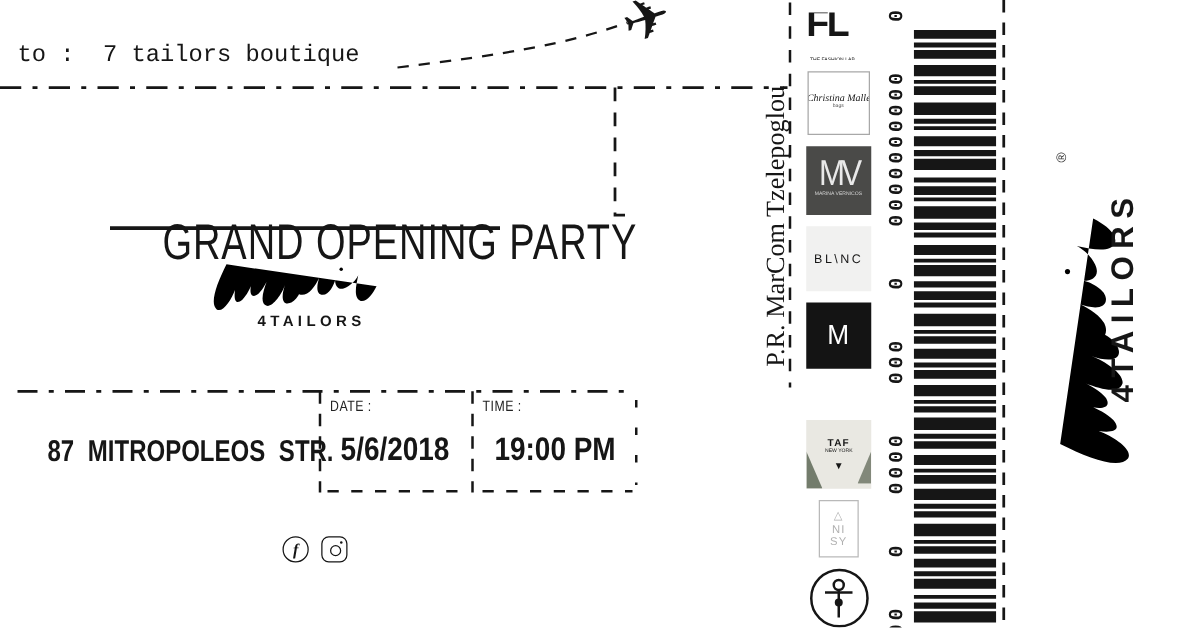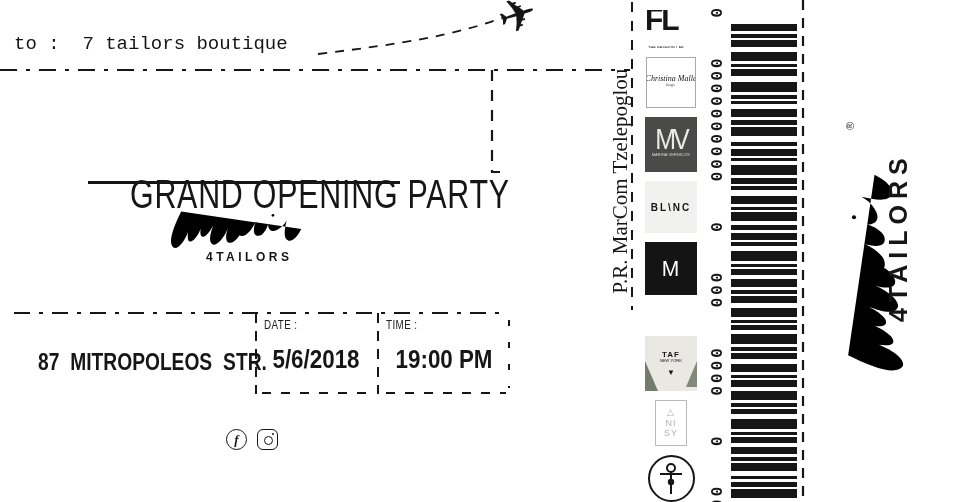--- a/index.html
+++ b/index.html
@@ -65,21 +65,21 @@
   .sp-fl{width:52px;height:38px;background:var(--paper);flex-direction:column;align-items:flex-start;}
   .sp-fl .sp-main{font-size:30px;font-weight:700;letter-spacing:-2px;transform:scaleY(1.05);line-height:1;}
   .sp-fl .sp-sub{width:14px;text-align:left;margin-top:12px;}
   .sp-mv{width:52px;height:55px;background:var(--mv-bg);color:#f2f2f2;}
   .sp-mv .sp-main{font-size:25px;font-weight:400;letter-spacing:-3px;transform:scaleY(1.15);line-height:1;opacity:.95;}
   .sp-mv .sp-sub{color:#d5d5d5;margin-top:1px;}
   .sp-cm{width:50px;height:51px;background:var(--paper);border:1px solid #a8a8a8;}
   .sp-cm .sp-main{font:italic 8px "Liberation Serif",serif;white-space:nowrap;}
   .sp-cm .sp-sub{color:#555;}
   .sp-blanc{width:52px;height:52px;background:var(--blanc-bg);}
-  .sp-blanc .sp-main{font-size:10px;font-weight:700;letter-spacing:2px;}
+  .sp-blanc .sp-main{font-size:10px;font-weight:400;letter-spacing:2px;}
   .sp-m{width:52px;height:53px;background:var(--m-bg);color:#fff;}
   .sp-m .sp-main{font-size:21px;font-weight:400;letter-spacing:1px;transform:scaleY(1.05);}
   .sp-taf{width:52px;height:55px;background:var(--taf-bg);margin-top:32px;}
   .sp-taf::before{content:"";position:absolute;left:0;bottom:0;width:13px;height:30px;
     background:var(--taf-leaf);clip-path:polygon(0 0,0 100%,100% 100%);opacity:.8;}
   .sp-taf::after{content:"";position:absolute;right:0;bottom:4px;width:11px;height:26px;
     background:var(--taf-leaf);clip-path:polygon(100% 0,100% 100%,0 100%);opacity:.7;}
   .sp-taf .sp-main{font-size:8px;font-weight:700;letter-spacing:1px;}
   .sp-taf .sp-mark{font-size:8px;margin-top:1px;}
   .sp-anisy{width:32px;height:46px;background:var(--paper);border:1px solid #b9b9b9;color:var(--muted);}

